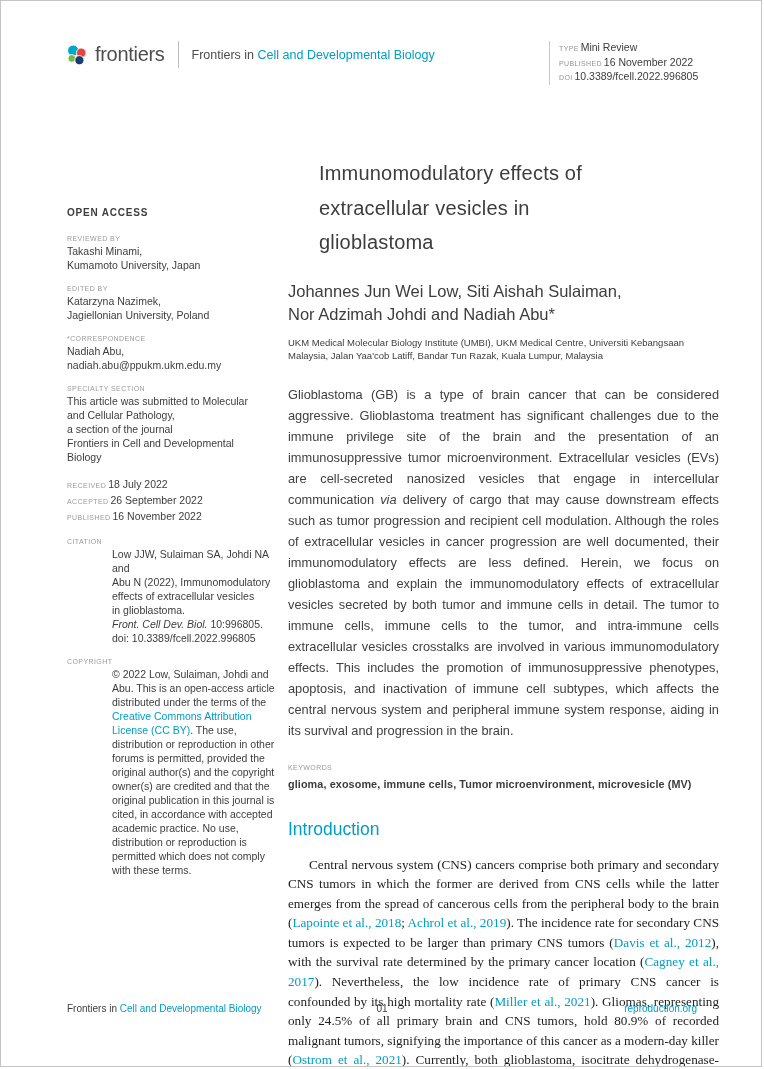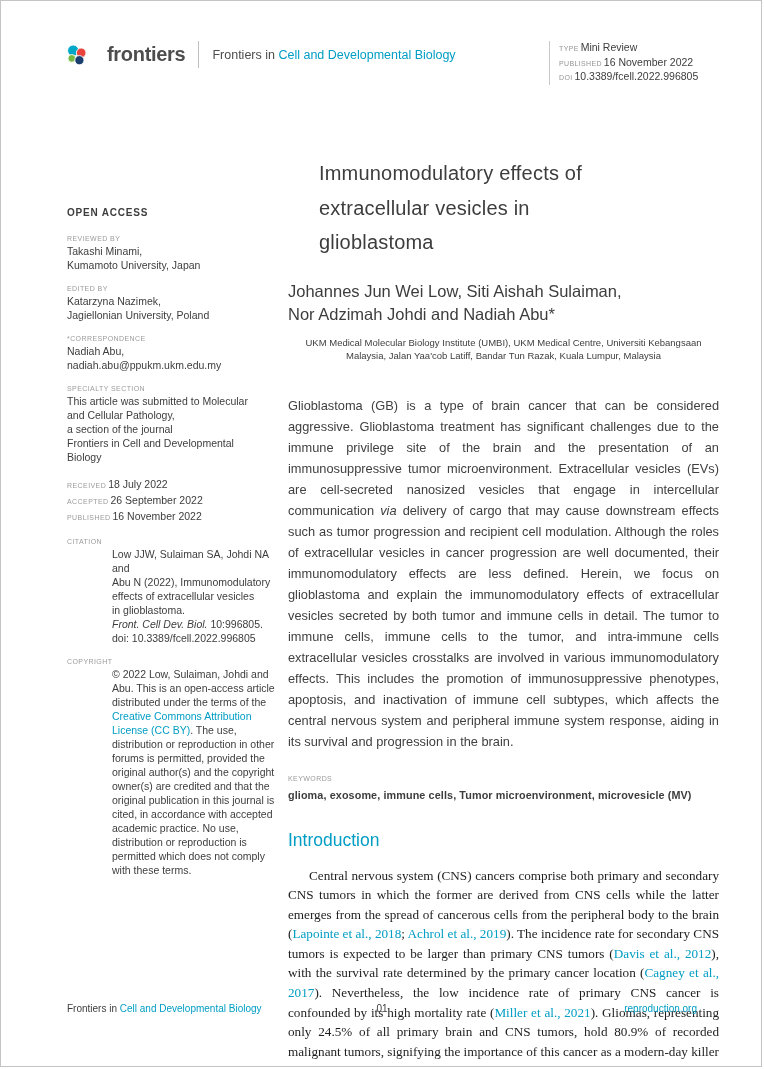--- a/index.html
+++ b/index.html
@@ -8,21 +8,21 @@
     position:relative; width:762px; height:1067px; margin:0;
     border:1px solid #c4c4c4; background:#ffffff; overflow:hidden;
     color:#3d3d3d;
   }
   .teal { color:#009dc4; }
   .tlink { color:#009dc4; cursor:pointer; }
 
   
   .header-left { position:absolute; top:40px; left:64px; display:flex; align-items:center; }
   .logo-mark { width:24px; height:24px; flex:0 0 auto; }
-  .logo-word { font-size:20px; font-weight:bold; color:#4d4d4d; margin-left:18px; letter-spacing:-0.3px; }
+  .logo-word { font-size:20px; font-weight:normal; color:#4d4d4d; margin-left:6px; letter-spacing:-0.3px; }
   .header-divider { width:1px; height:27px; background:#bfbfbf; margin:0 13px; }
   .journal-line { font-size:12.5px; color:#4d4d4d; }
 
   .header-meta { position:absolute; top:40px; left:548px; border-left:1px solid #c9c9c9; padding-left:9px; }
   .meta-row { font-size:10.5px; line-height:13.5px; color:#3d3d3d; white-space:nowrap; }
   .meta-label { font-size:7px; color:#949494; letter-spacing:0.05em; margin-right:2px; }
 
   
   .sidebar { position:absolute; left:66px; top:206px; width:210px; }
   .oa-title { font-size:10px; font-weight:bold; letter-spacing:0.08em; color:#3d3d3d; margin-bottom:17px; }
@@ -33,21 +33,21 @@
   .sb-date-row .sb-label { display:inline; margin-right:2px; }
   .sb-rich { font-size:10.5px; color:#3d3d3d; line-height:14px; white-space:pre-line;margin-left:45px; }
 
   
   .main { position:absolute; left:287px; top:155px; width:431px; }
   .title {
     font-size:20px; line-height:34.5px; font-weight:500; color:#3d3d3d;
     white-space:pre-line; letter-spacing:0.2px; margin-bottom:20px;margin-left:31px;
   }
   .authors { font-size:16.5px; line-height:23px; font-weight:500; color:#3d3d3d; white-space:pre-line; margin-bottom:10px; }
-  .affiliation { font-size:9.5px; line-height:13px; color:#3d3d3d; margin-bottom:33px;text-align:center; }
+  .affiliation { font-size:9.5px; line-height:13px; color:#3d3d3d; margin-bottom:22px; }
   .abstract { font-size:12.8px; line-height:21px; color:#404040; text-align:justify; margin-bottom:23px; }
   .kw-label { font-size:7px; color:#9b9b9b; letter-spacing:0.06em; margin-bottom:7px; }
   .keywords { font-size:10.8px; font-weight:bold; color:#3d3d3d; letter-spacing:0.01em; margin-bottom:29px; }
   .section-heading { font-size:17.5px; font-weight:500; color:#009dc4; margin-bottom:15px; }
   .body-para {
     font-family:"Liberation Serif", serif; font-size:13.2px; line-height:19.6px;
     color:#1d1d1d; text-align:justify; text-indent:21px;
   }
 
   

